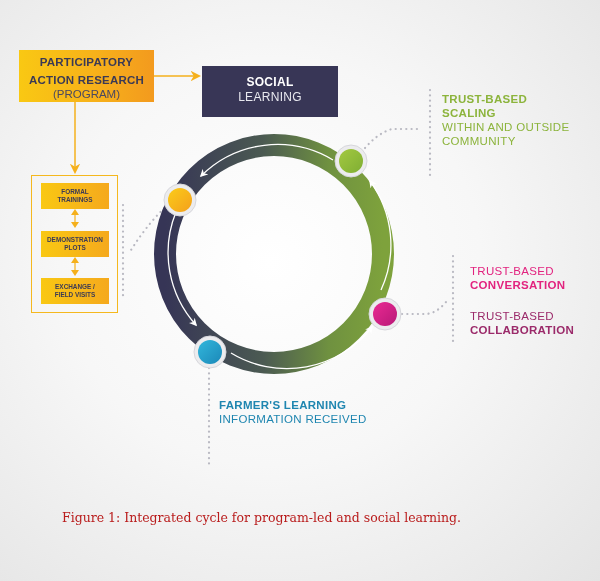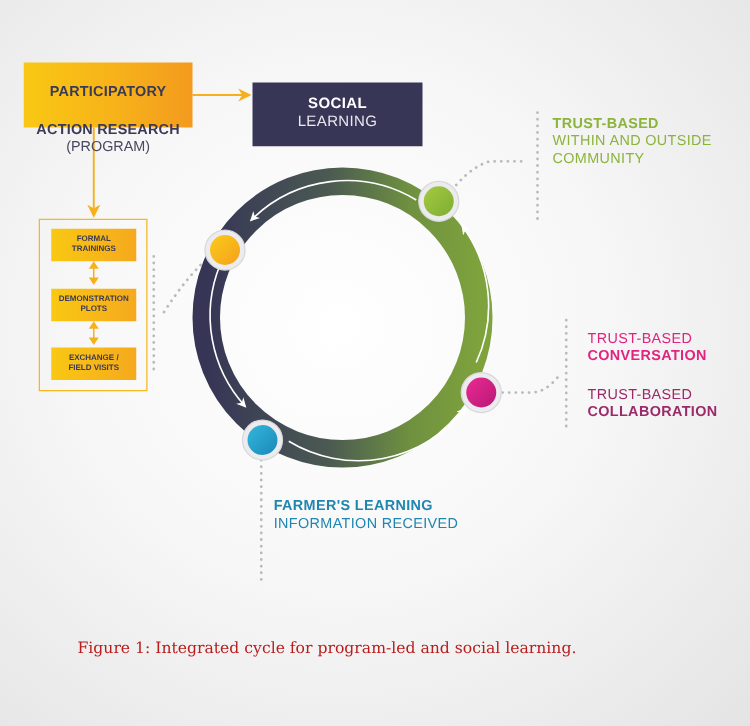--- a/index.html
+++ b/index.html
@@ -8,21 +8,21 @@
       background: radial-gradient(ellipse at 45% 45%, #ffffff 0%, #f7f7f7 45%, #e4e4e4 100%);
       font-family: "DejaVu Sans", sans-serif;
     }
     .abs { position: absolute; }
     .par-box {
       left: 19px; top: 50px; width: 135px; height: 52px;
       background: linear-gradient(90deg, #f9c813 0%, #f7b21a 55%, #f39a1e 100%);
       text-align: center; color: #3b3a55;
       font-family: "Liberation Sans", sans-serif;
     }
-    .par-box .l1 { font-weight: bold; font-size: 11.5px; line-height: 14px; margin-top: 17px; letter-spacing: 0.2px; }
+    .par-box .l1 { font-weight: bold; font-size: 11.5px; line-height: 14px; margin-top: 5px; letter-spacing: 0.2px; }
     .par-box .l2 { font-size: 11.5px; line-height: 14px; color: #4a4860; }
     .soc-box {
       left: 202px; top: 66px; width: 136px; height: 51px;
       background: #383656; color: #fff; text-align: center;
       font-family: "Liberation Sans", sans-serif;
     }
     .soc-box .l1 { font-weight: bold; font-size: 12px; margin-top: 9px; line-height: 15px; letter-spacing: 0.3px; }
     .soc-box .l2 { font-size: 12px; line-height: 15px; color: #e8e8ef; letter-spacing: 0.3px; }
     .outer-frame {
       left: 31px; top: 175px; width: 87px; height: 138px;
@@ -136,21 +136,21 @@
     <circle cx="385" cy="314" r="12" fill="url(#gM)"></circle>
   </g>
   <g>
     <circle cx="210" cy="352" r="16" fill="#ececee" stroke="#d7d7dc" stroke-width="1"></circle>
     <circle cx="210" cy="352" r="12" fill="url(#gB)"></circle>
   </g>
 </svg>
 
 <div class="abs par-box">
   <div class="l1">PARTICIPATORY</div>
-  <div class="l1" style="margin-top:16px">ACTION RESEARCH</div>
+  <div class="l1" style="margin-top:4px">ACTION RESEARCH</div>
   <div class="l2">(PROGRAM)</div>
 </div>
 
 <div class="abs soc-box">
   <div class="l1">SOCIAL</div>
   <div class="l2">LEARNING</div>
 </div>
 
 <div class="abs outer-frame"></div>
 <div class="abs sub-box" style="top:183px;height:26px;">
@@ -161,20 +161,21 @@
   <div>DEMONSTRATION</div>
   <div>PLOTS</div>
 </div>
 <div class="abs sub-box" style="top:278px;height:26px;">
   <div>EXCHANGE /</div>
   <div>FIELD VISITS</div>
 </div>
 
 <div class="abs label" style="left:442px;top:92px;color:#8cb43c;">
   <div><b>TRUST-BASED</b></div>
+  <div><b>SCALING</b></div>
   <div>WITHIN AND OUTSIDE</div>
   <div>COMMUNITY</div>
 </div>
 
 <div class="abs label" style="left:470px;top:264px;color:#e2237f;">
   <div>TRUST-BASED</div>
   <div><b>CONVERSATION</b></div>
 </div>
 
 <div class="abs label" style="left:470px;top:309px;color:#9b2a6a;">

